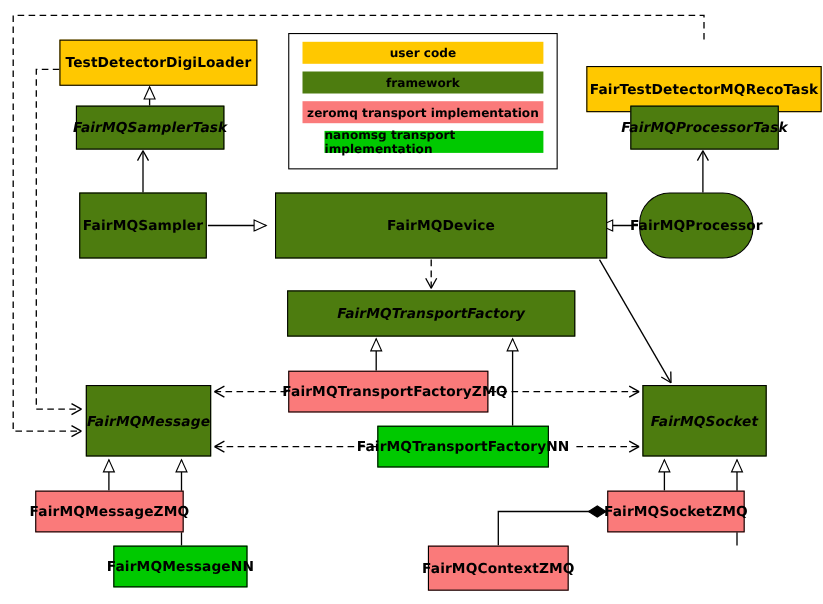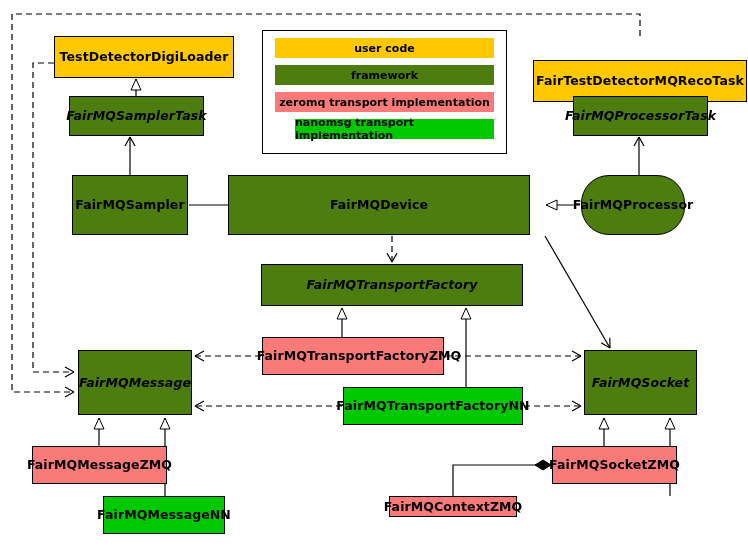--- a/index.html
+++ b/index.html
@@ -145,36 +145,36 @@
   <div class="node c-user" style="left:54px; top:36px; width:180px; height:42px;">TestDetectorDigiLoader</div>
 
   <div class="node c-user" style="left:533px; top:36px; width:214px; height:42px;margin-top:24px;">FairTestDetectorMQRecoTask</div>
 
   <div class="node c-framework abstract" style="left:69px; top:96px; width:135px; height:40px;">FairMQSamplerTask</div>
 
   <div class="node c-framework abstract" style="left:573px; top:96px; width:135px; height:40px;">FairMQProcessorTask</div>
 
   <div class="node c-framework" style="left:72px; top:175px; width:116px; height:60px;">FairMQSampler</div>
 
-  <div class="node c-framework" style="left:228px; top:175px; width:302px; height:60px;">FairMQDevice</div>
+  <div class="node c-framework" style="left:250px; top:175px; width:302px; height:60px;">FairMQDevice</div>
 
   <div class="node c-framework" style="left:581px; top:175px; width:104px; height:60px;border-radius:28px;">FairMQProcessor</div>
 
   <div class="node c-framework abstract" style="left:261px; top:264px; width:262px; height:42px;">FairMQTransportFactory</div>
 
   <div class="node c-zeromq" style="left:262px; top:337px; width:182px; height:38px;padding-left:12px;">FairMQTransportFactoryZMQ</div>
 
-  <div class="node c-nanomsg" style="left:343px; top:387px; width:180px; height:38px;">FairMQTransportFactoryNN</div>
+  <div class="node c-nanomsg" style="left:343px; top:387px; width:156px; height:38px;">FairMQTransportFactoryNN</div>
 
   <div class="node c-framework abstract" style="left:78px; top:350px; width:114px; height:65px;">FairMQMessage</div>
 
   <div class="node c-framework abstract" style="left:584px; top:350px; width:113px; height:65px;">FairMQSocket</div>
 
   <div class="node c-zeromq" style="left:32px; top:446px; width:135px; height:38px;">FairMQMessageZMQ</div>
 
   <div class="node c-nanomsg" style="left:103px; top:496px; width:122px; height:38px;">FairMQMessageNN</div>
 
   <div class="node c-zeromq" style="left:552px; top:446px; width:125px; height:38px;">FairMQSocketZMQ</div>
 
 
-  <div class="node c-zeromq" style="left:389px; top:496px; width:128px; height:21px;">FairMQContextZMQ</div>
+  <div class="node c-zeromq" style="left:389px; top:496px; width:128px; height:41px;">FairMQContextZMQ</div>
 
 </div>
 
 </body></html>

